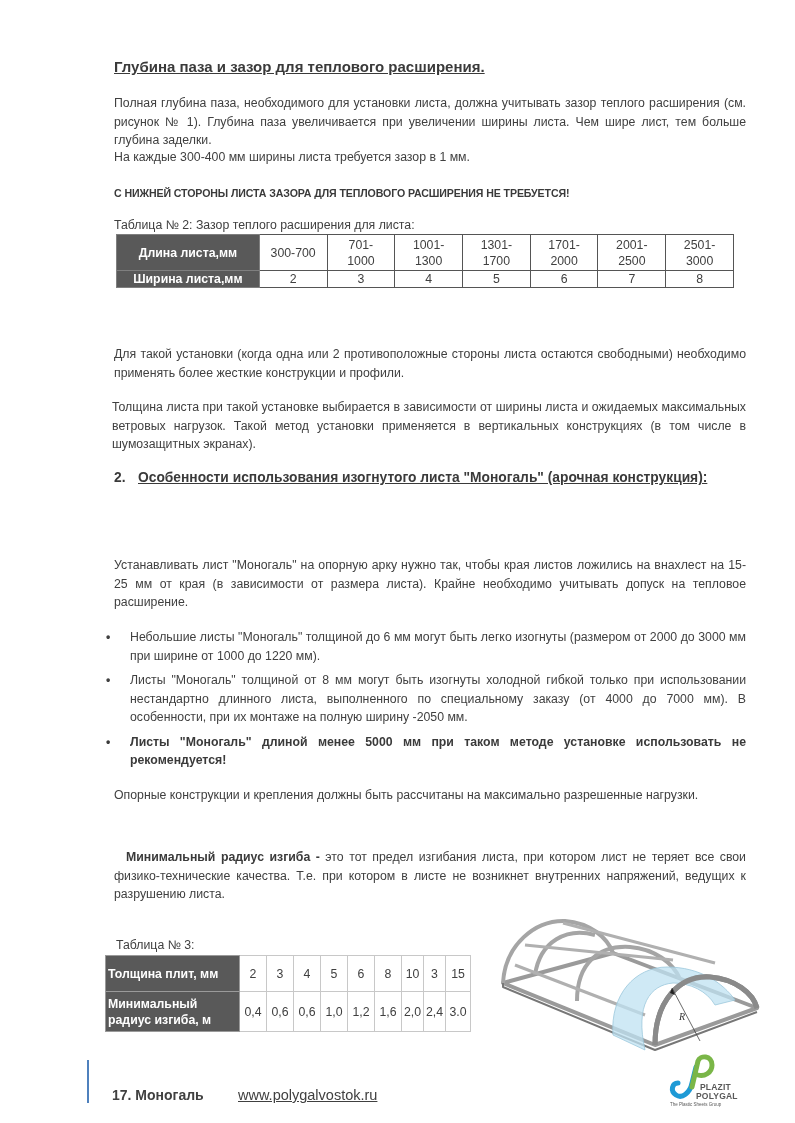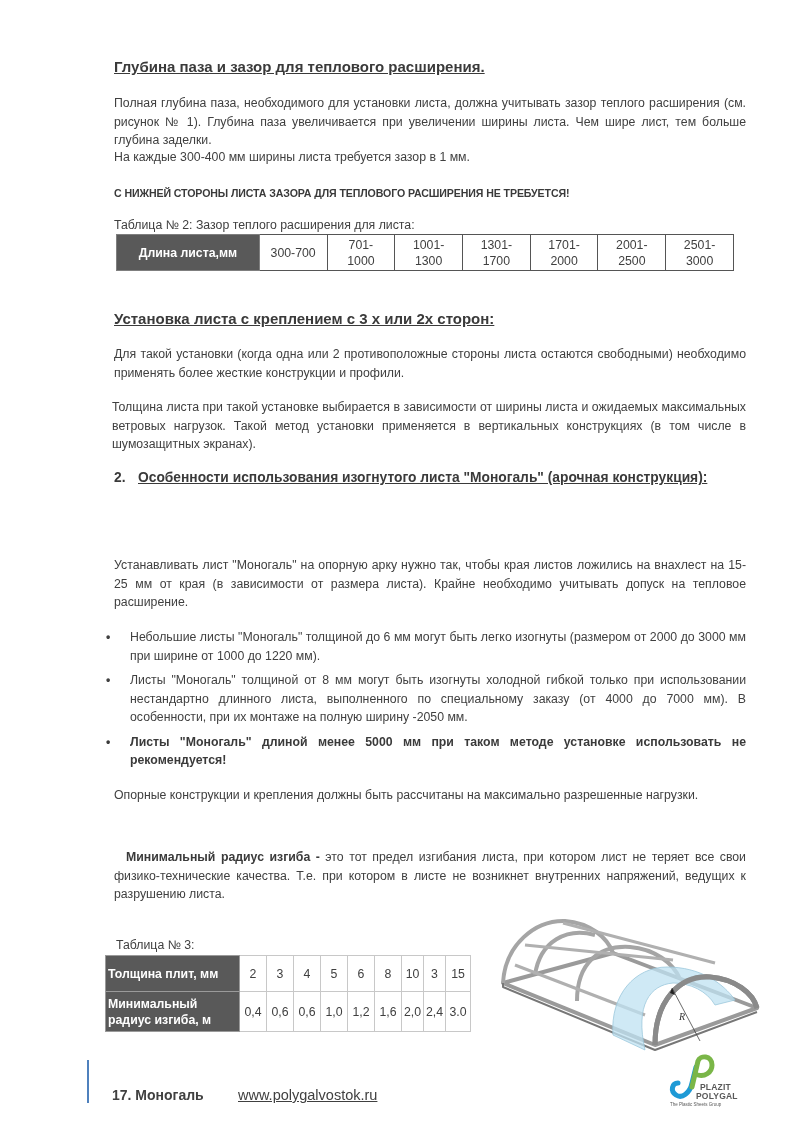--- a/index.html
+++ b/index.html
@@ -48,24 +48,33 @@
         <tr style="height:36px;">
       <td class="h" style="width:132px;">Длина листа,мм</td>
       <td style="width:60px;"><span>300-700</span></td>
       <td style="width:60px;"><span>701-</span><br><span>1000</span></td>
       <td style="width:60px;"><span>1001-</span><br><span>1300</span></td>
       <td style="width:60px;"><span>1301-</span><br><span>1700</span></td>
       <td style="width:60px;"><span>1701-</span><br><span>2000</span></td>
       <td style="width:60px;"><span>2001-</span><br><span>2500</span></td>
       <td style="width:60px;"><span>2501-</span><br><span>3000</span></td>
     </tr>
+    <tr style="height:17px;">
+      <td class="h">Ширина листа,мм</td>
+      <td>2</td>
+      <td>3</td>
+      <td>4</td>
+      <td>5</td>
+      <td>6</td>
+      <td>7</td>
+      <td>8</td>
+    </tr>
   </tbody>
     </table>
 
-  <div class="block heading-u" style="top:310px;">Установка  листа с креплением с 3 х  или 2х сторон:</div>
   <div class="block" style="top:345px;">Для такой установки (когда одна или 2 противоположные стороны листа остаются свободными) необходимо применять более жесткие конструкции и профили.</div>
   <div class="block" style="top:398px; left:112px; width:634px;">Толщина листа при такой установке выбирается в зависимости от ширины листа и ожидаемых максимальных ветровых нагрузок. Такой метод установки применяется в вертикальных конструкциях (в том числе в шумозащитных экранах).</div>
 
   <div class="section2">
     <span class="num">2.</span><span class="title">Особенности использования изогнутого листа "Моногаль" (арочная конструкция):</span>
   </div>
   <div class="block" style="top:556px;">Устанавливать лист "Моногаль" на опорную арку нужно так, чтобы края листов ложились на внахлест на 15-25 мм от края (в зависимости от размера листа). Крайне необходимо учитывать допуск на тепловое расширение.</div>
 
   <div class="bullets" style="top:628px;">
     <div class="bullet">

